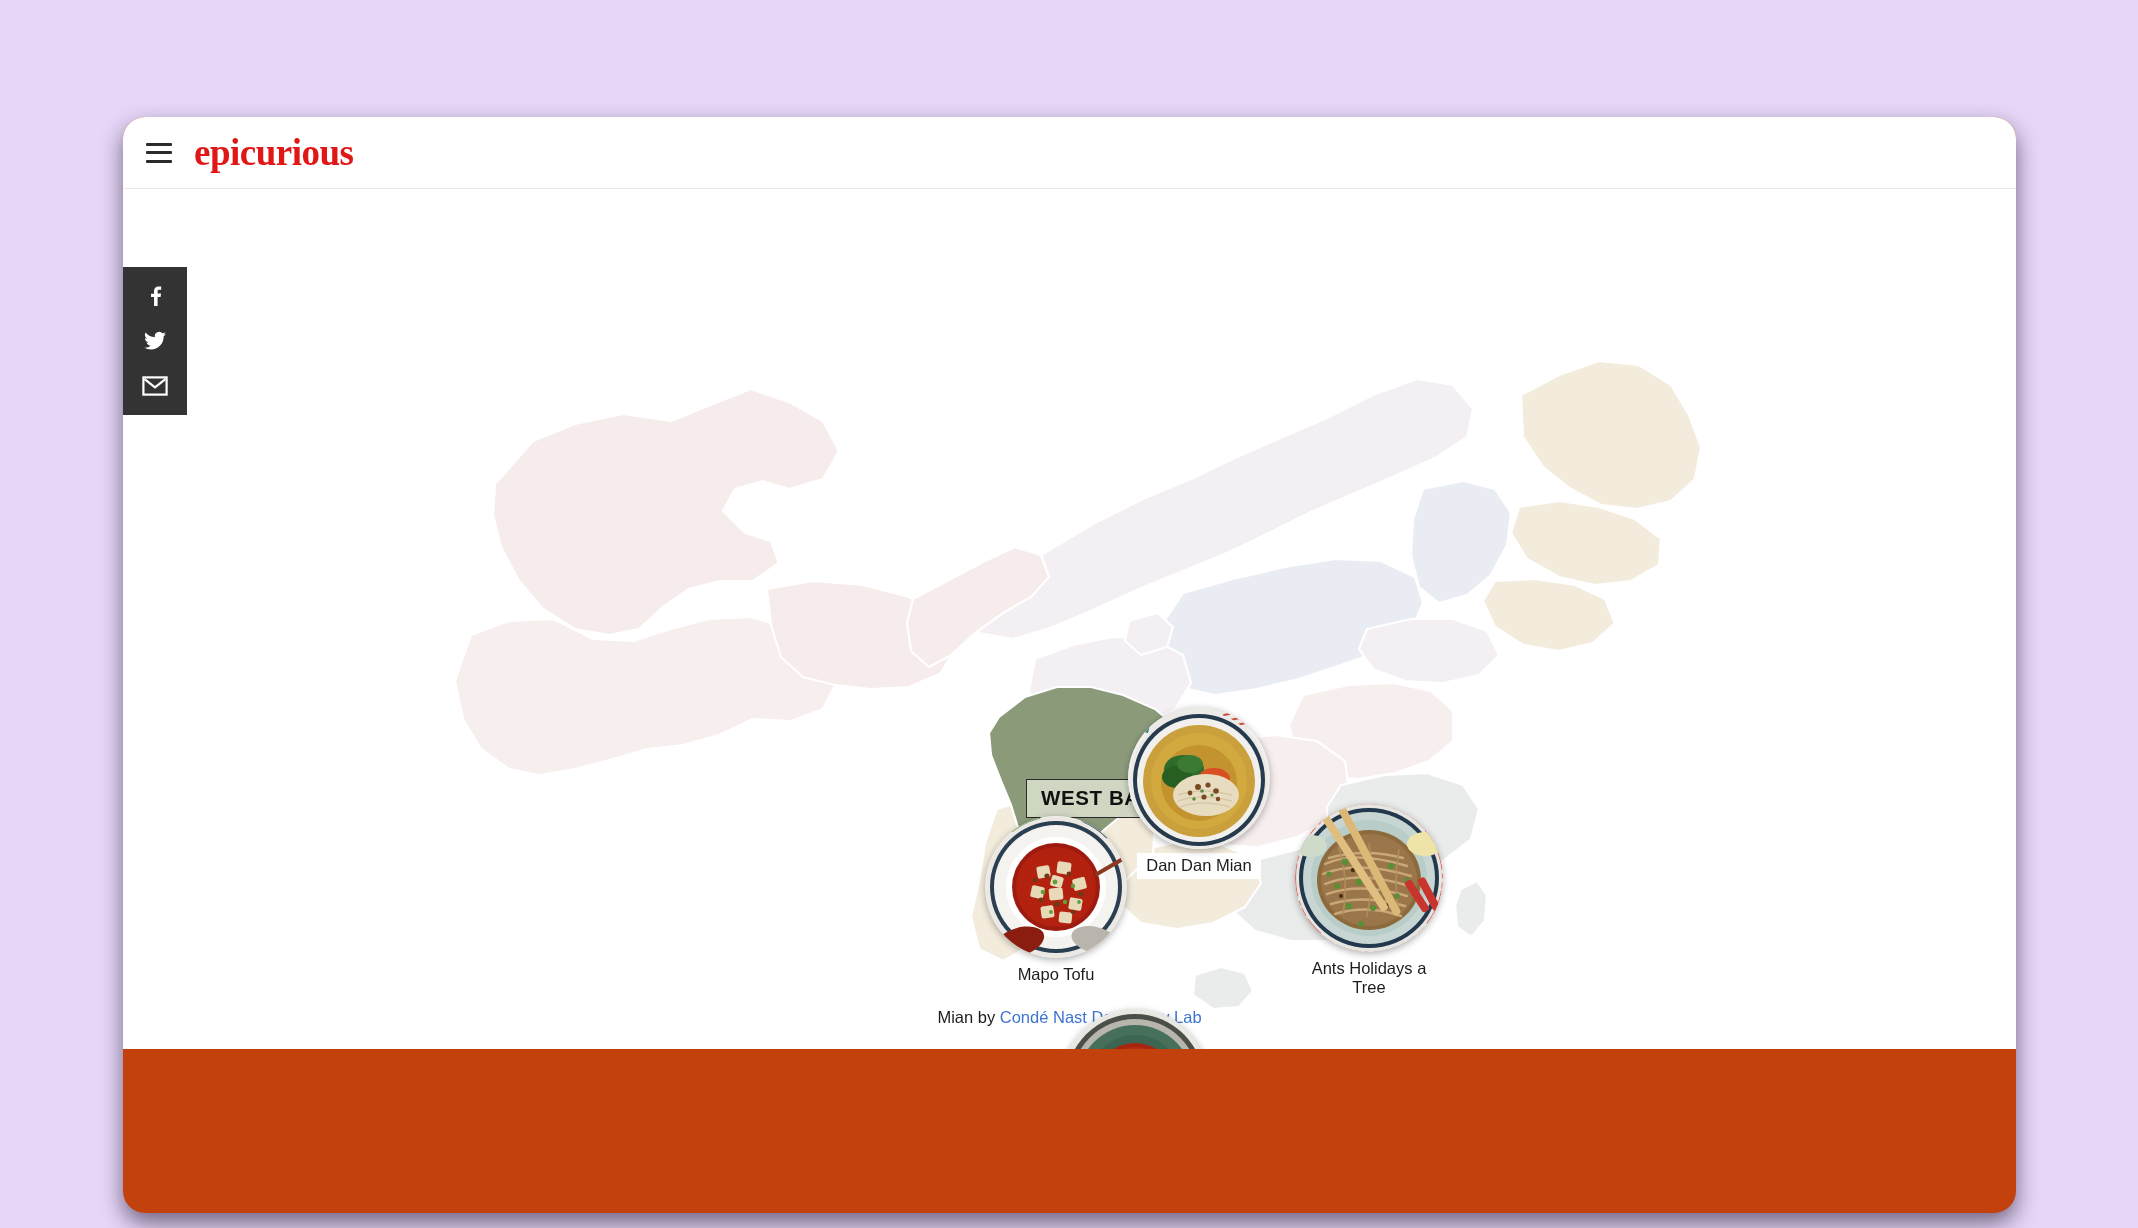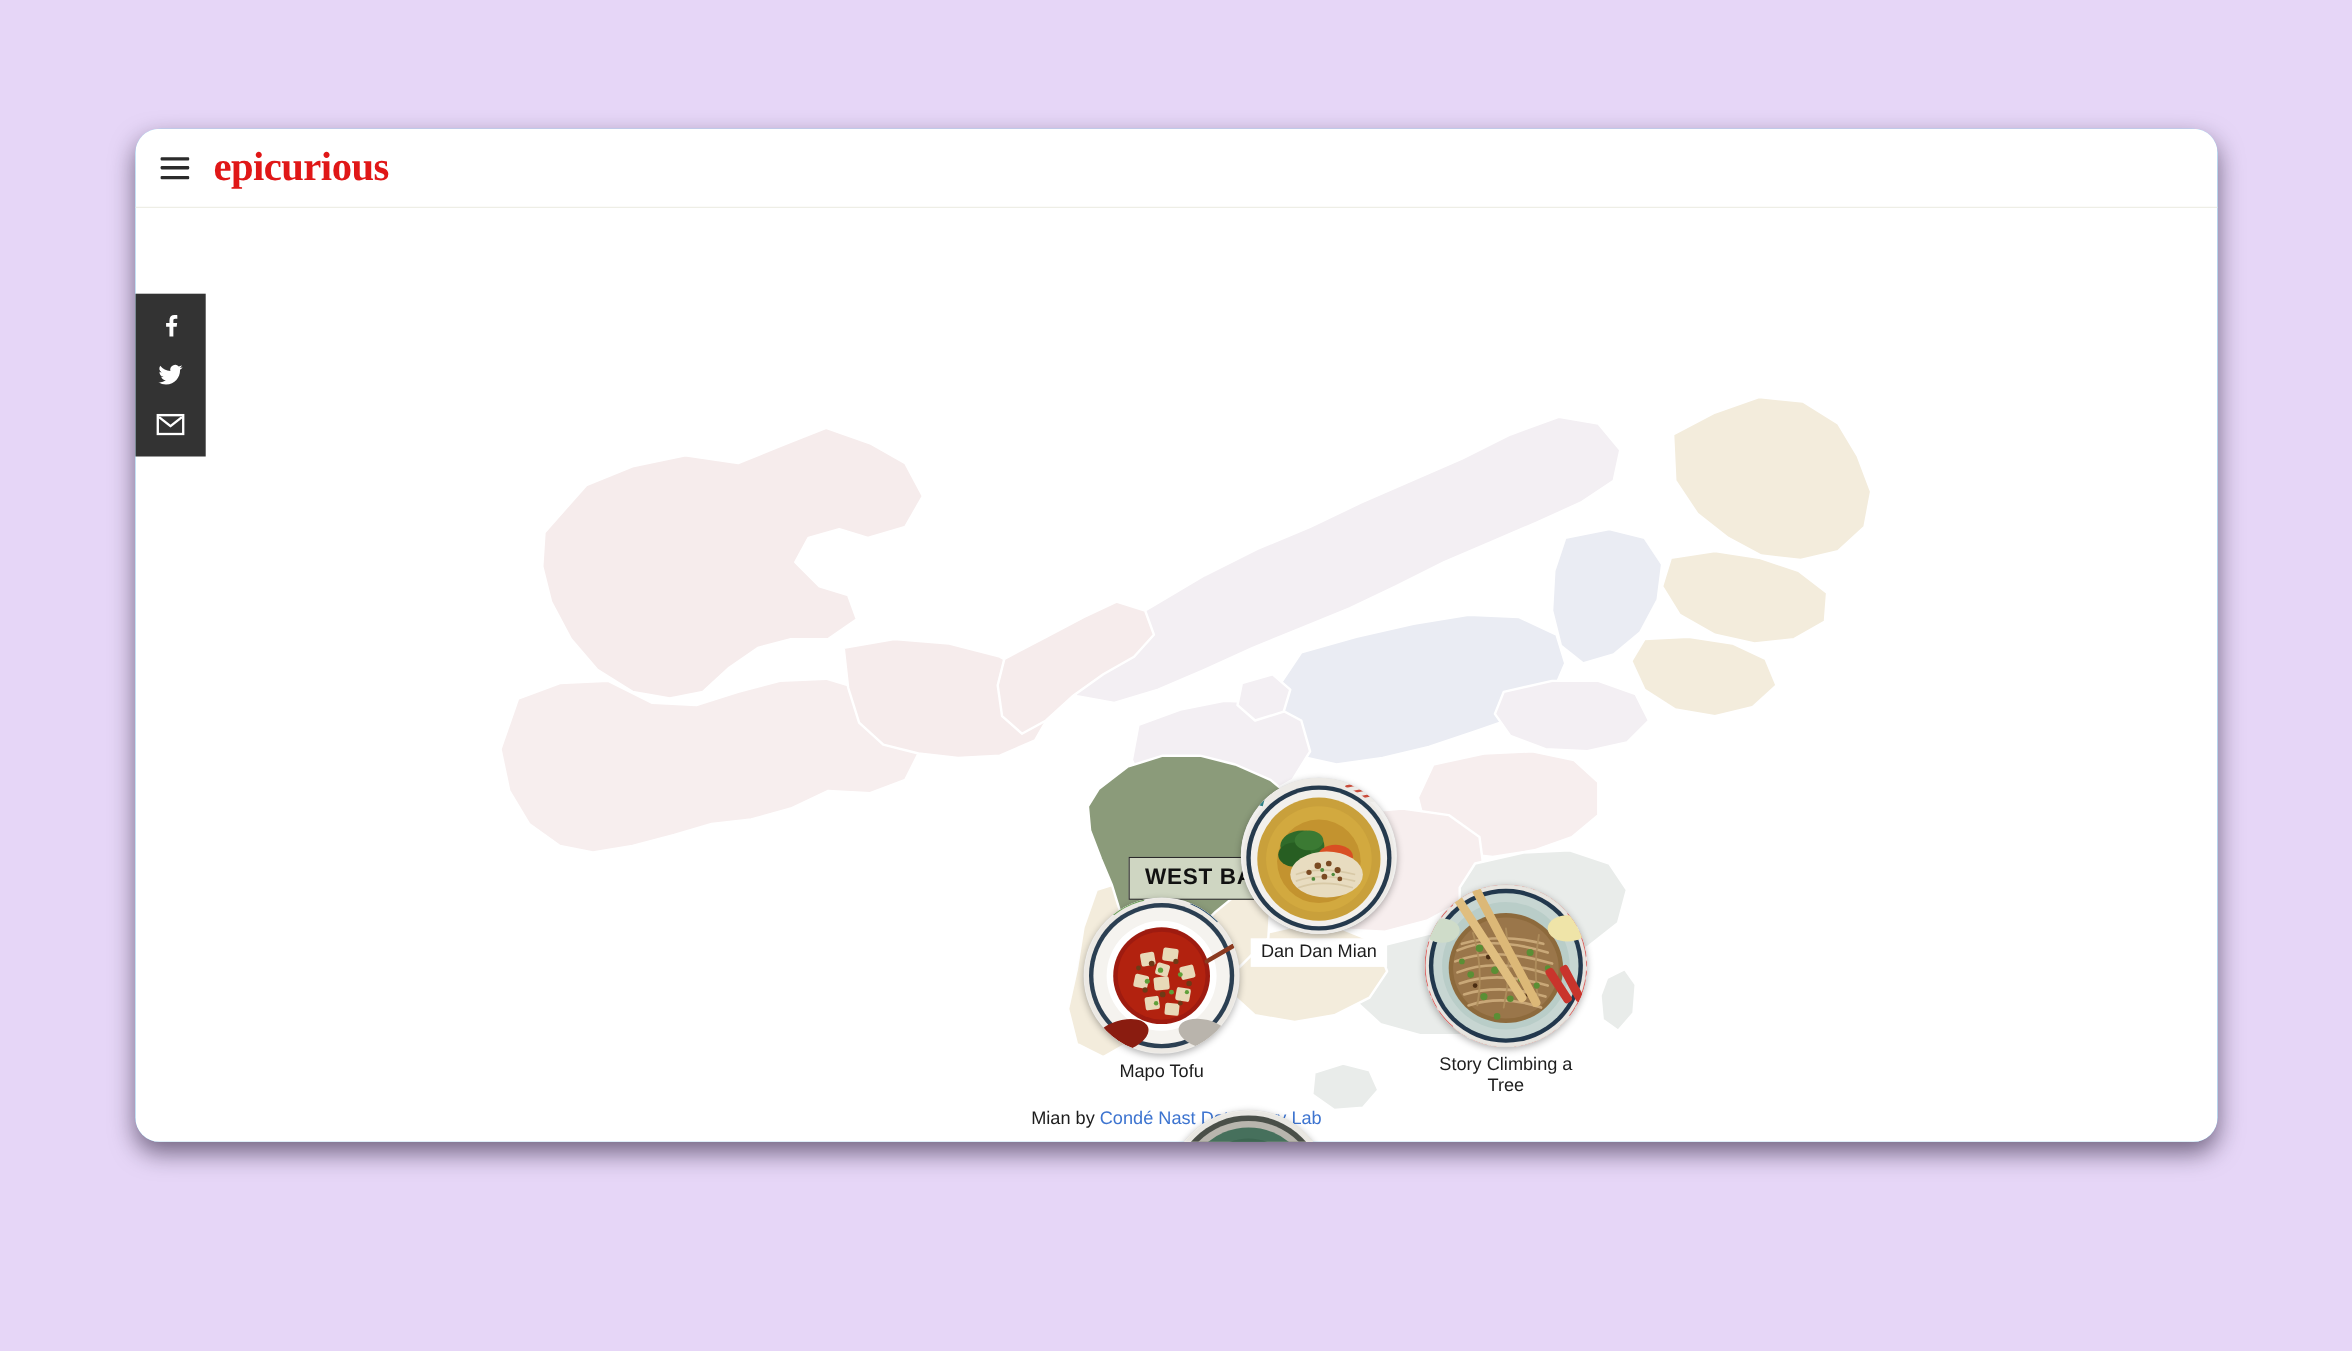--- a/index.html
+++ b/index.html
@@ -15,22 +15,22 @@
     font-family: "Liberation Sans", sans-serif;
     position: relative;
   }
 
   
   .page-card {
     position: absolute;
     left: 123px;
     top: 117px;
     width: 1893px;
-    height: 921px;
-    background: #7dd3fc;
+    height: 1096px;
+    background: #c2410c;
     border-radius: 22px;
     box-shadow: 0 10px 22px rgba(20,10,35,0.55);
     overflow: hidden;
   }
 
   
   .site-header {
     position: relative;
     height: 72px;
     background: #ffffff;
@@ -488,21 +488,21 @@
               <rect x="54" y="-4" width="8" height="120" rx="3.5" fill="#e0be7f" transform="rotate(-33 58 56)"></rect>
               <rect x="70" y="-6" width="8" height="124" rx="3.5" fill="#dcb877" transform="rotate(-28 74 56)"></rect>
               <rect x="118" y="74" width="8" height="36" rx="3" fill="#c9342c" transform="rotate(-33 122 92)"></rect>
               <rect x="130" y="72" width="8" height="36" rx="3" fill="#c9342c" transform="rotate(-28 134 90)"></rect>
             </g>
             <ellipse cx="130" cy="40" rx="18" ry="12" fill="#efe4a8"></ellipse>
             <ellipse cx="16" cy="42" rx="16" ry="11" fill="#cfdcc9"></ellipse>
           </g>
         </svg>
       </div>
-      <div class="dish-label">Story Climbing a
+      <div class="dish-label">Ants Holidays a
 Tree</div>
     </div>
 
     <div class="dish" style="left:938px; top:820px;">
       <div class="dish-photo" style="width:148px;height:148px;">
         <svg width="148" height="148" viewBox="0 0 148 148">
           <defs>
             <clipPath id="clipD">
                 <circle cx="74" cy="74" r="74"></circle>
               </clipPath>

